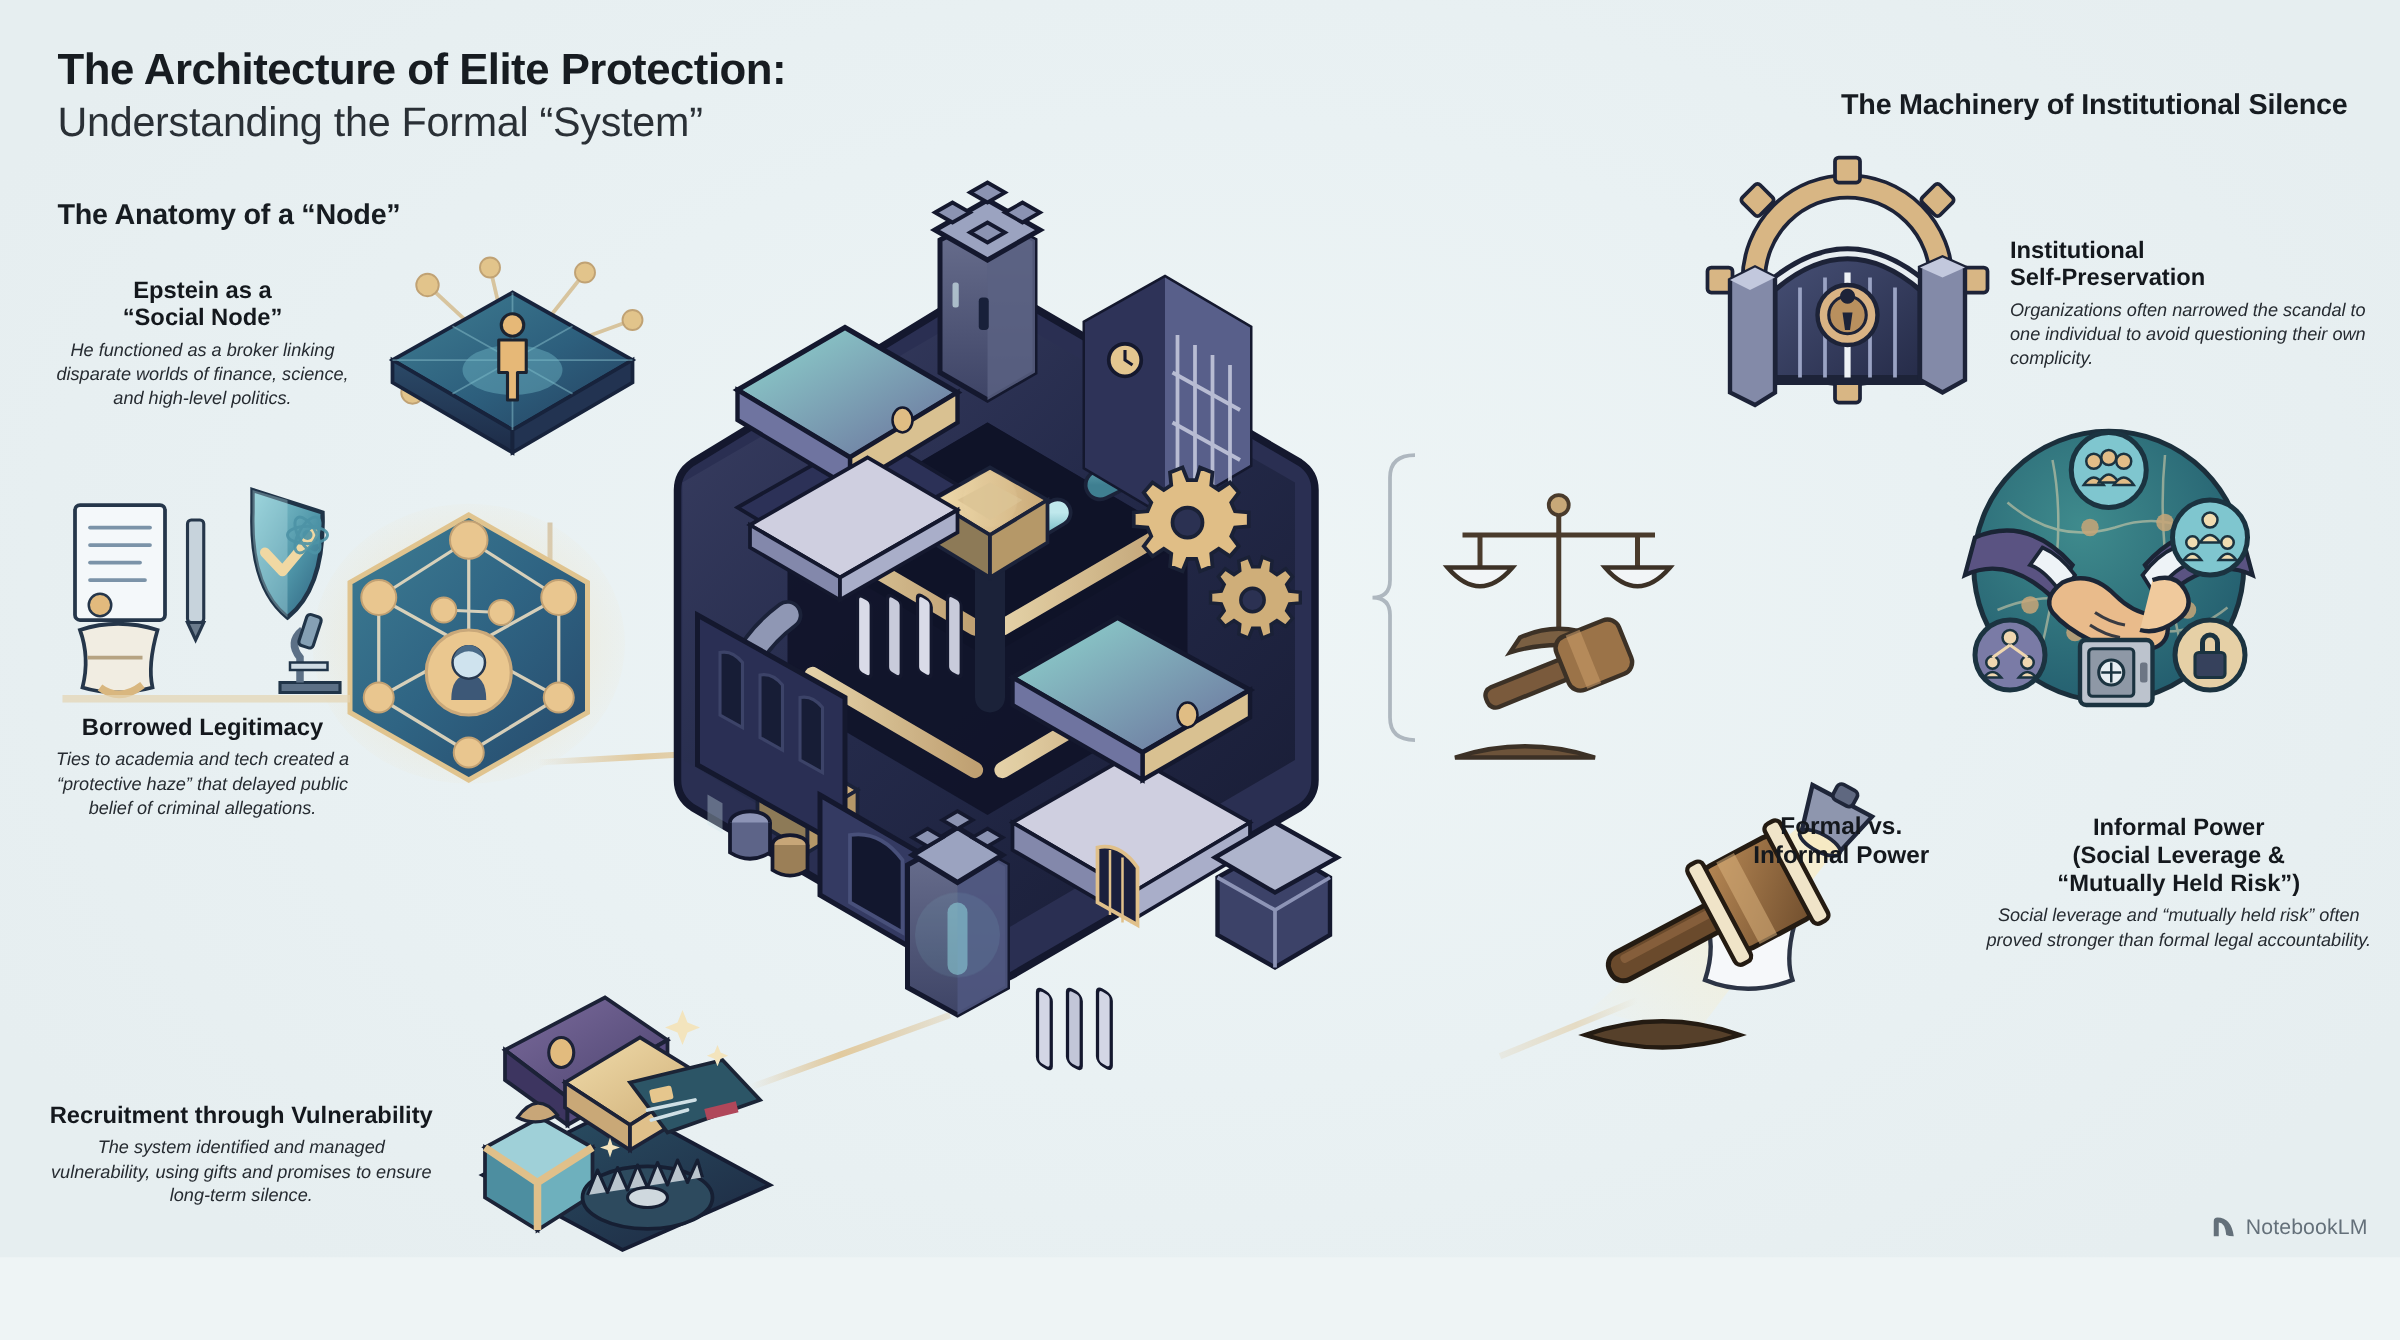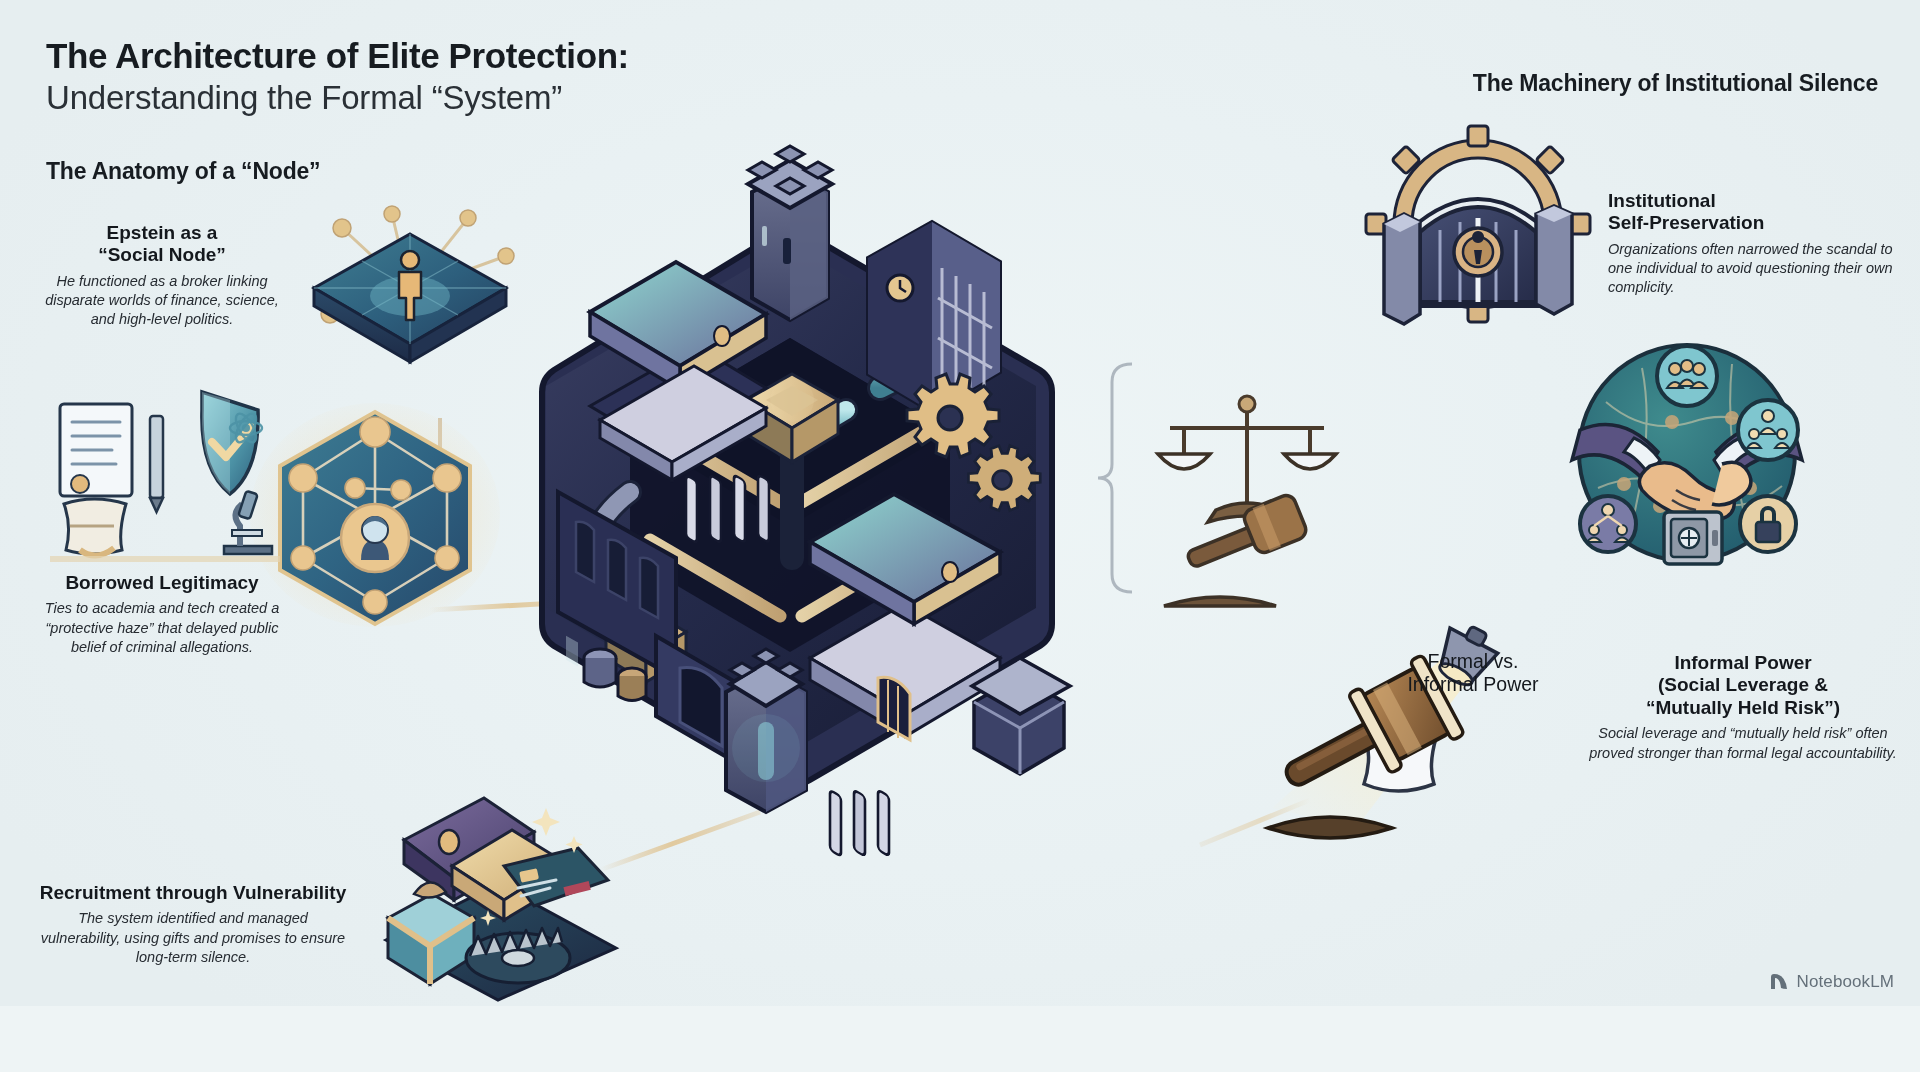--- a/index.html
+++ b/index.html
@@ -77,21 +77,21 @@
     z-index: 40;
     white-space: pre-line;
   }
 
   .mid-label {
     position: absolute;
     left: 1358px; top: 650px;
     width: 230px;
     text-align: center;
     font-size: 19.5px;
-    font-weight: normal;
+    font-weight: bold;
     line-height: 1.2;
     color: #14181d;
     white-space: pre-line;
     z-index: 20;
   }
 
   
   .watermark {
     position: absolute;
     right: 26px; bottom: 14px;

